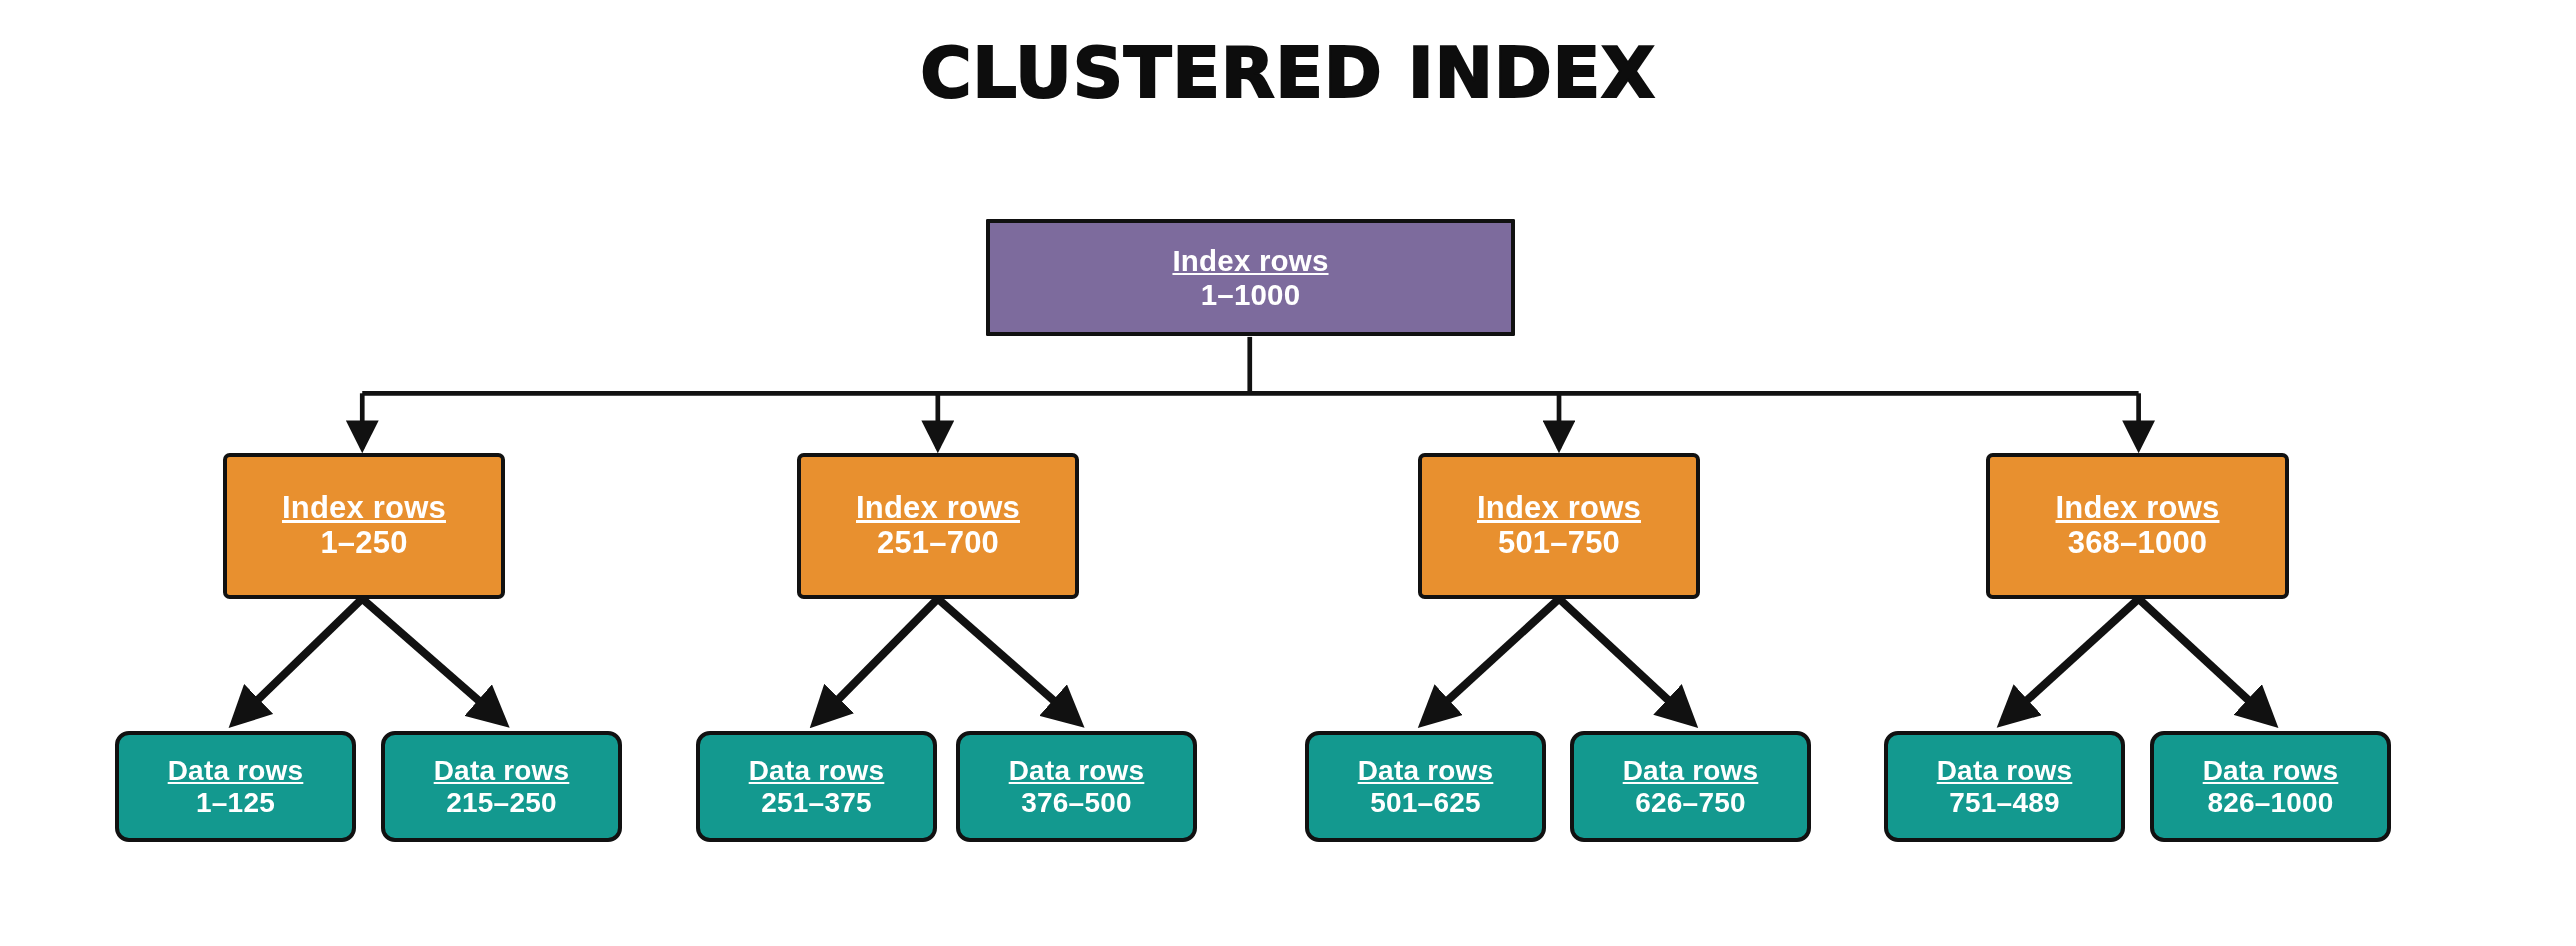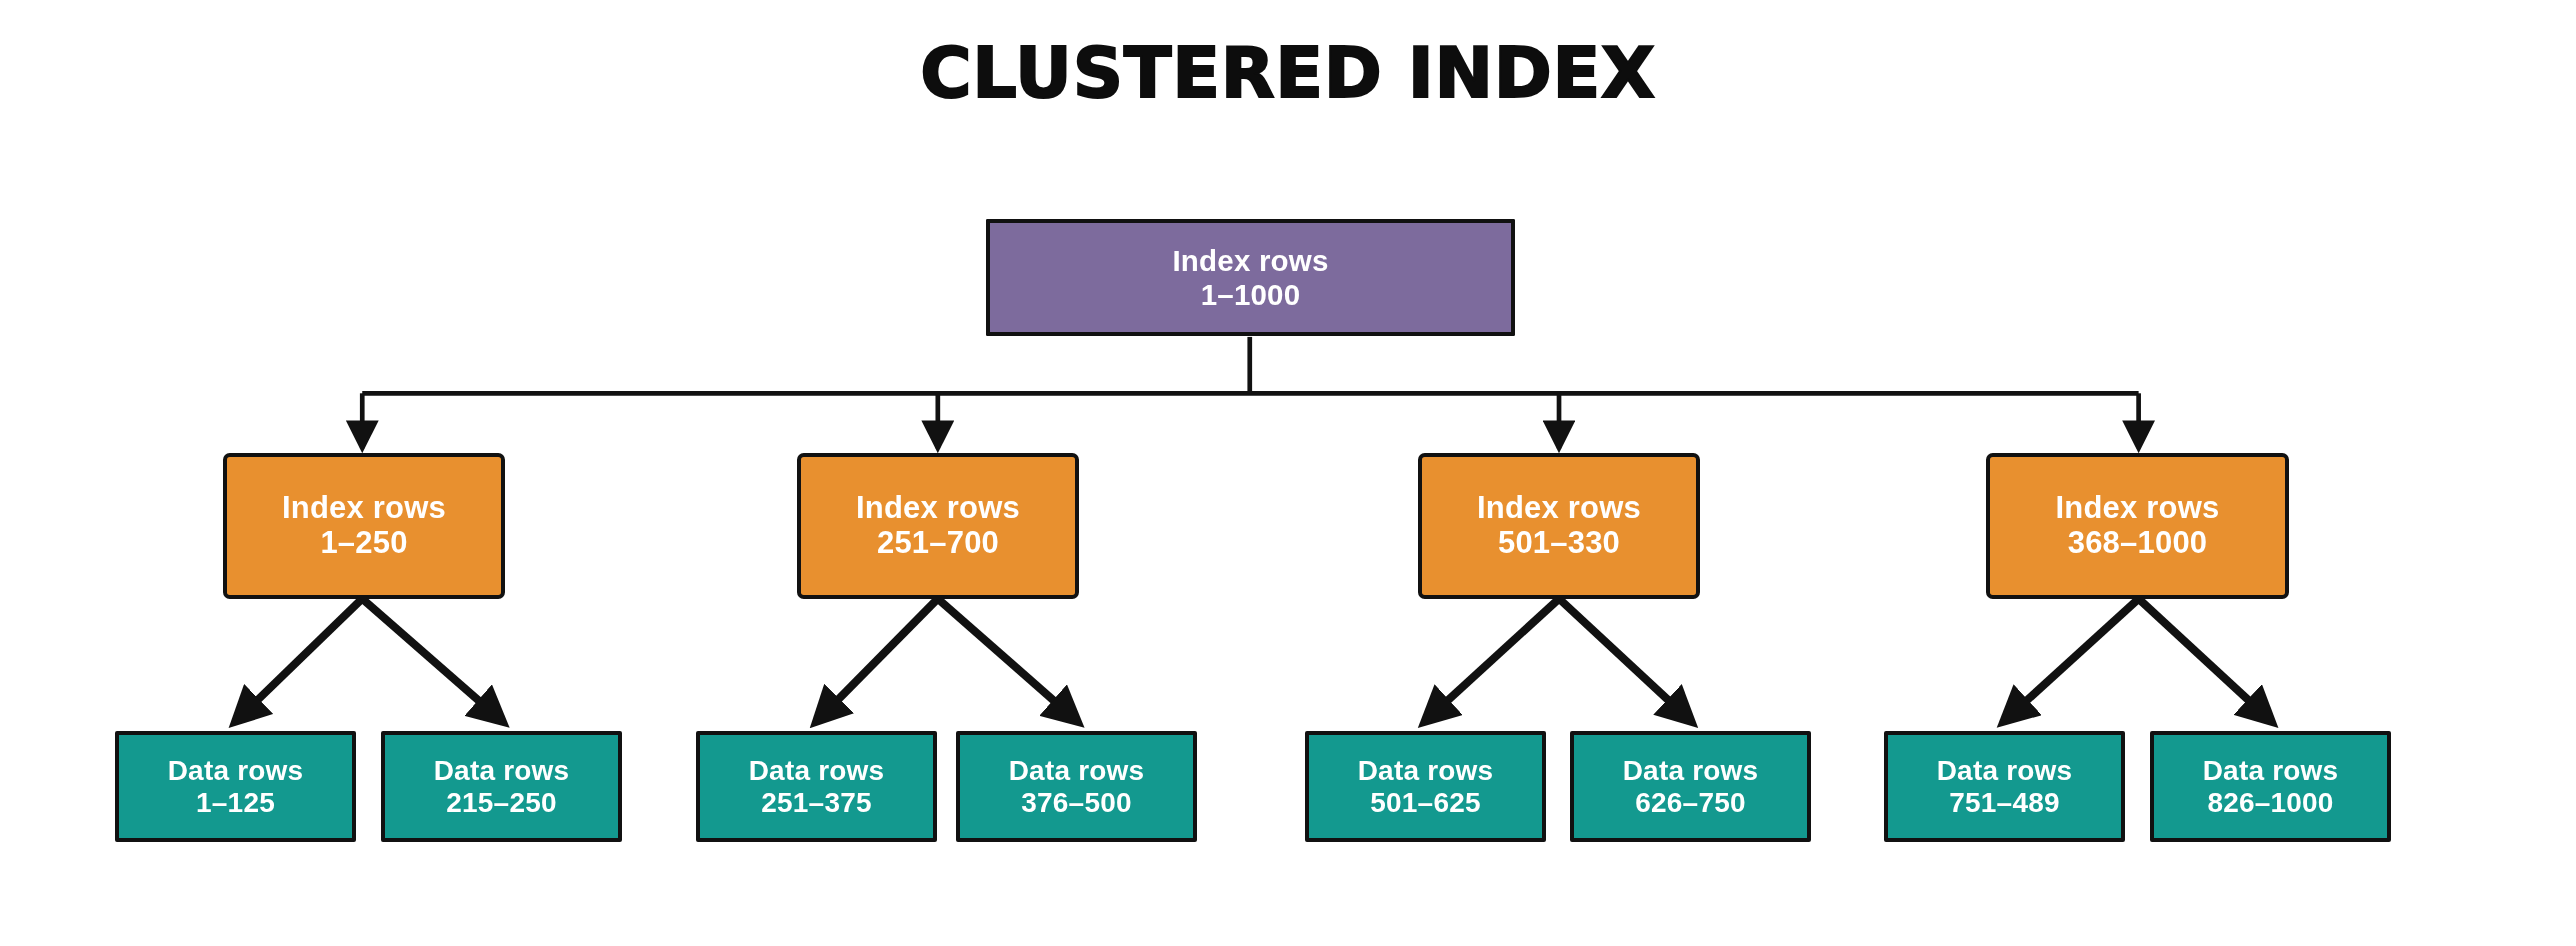--- a/index.html
+++ b/index.html
@@ -31,37 +31,37 @@
     flex-direction:column;
     align-items:center;
     justify-content:center;
     color:#ffffff;
     text-align:center;
     border:4px solid #111111;
     line-height:1.12;
     font-weight:700;
     letter-spacing:0.2px;
   }
-  .node .l1{display:block;}
+  .node .l1{display:block;text-decoration:underline;}
   .node .l2{display:block;}
 
   .node.root{
     background:#7d6b9d;
     border-width:4.7px;
     border-radius:1.3px;
     font-size:29.5px;
   }
   .node.index{
     background:#e8902f;
     border-radius:6.7px;
     font-size:31px;
   }
   .node.data{
     background:#13998f;
-    border-radius:2px;
+    border-radius:14px;
     font-size:28px;
   }
 </style>
 </head>
 <body>
 
 <div id="diagram-root">
 
   <div class="page-title">CLUSTERED INDEX</div>
 
@@ -107,21 +107,21 @@
     <span class="l2">1–250</span>
   </div>
 
   <div class="node index" style="left:797px;top:453px;width:282px;height:146px;">
     <span class="l1">Index rows</span>
     <span class="l2">251–700</span>
   </div>
 
   <div class="node index" style="left:1418px;top:453px;width:282px;height:146px;">
     <span class="l1">Index rows</span>
-    <span class="l2">501–330</span>
+    <span class="l2">501–750</span>
   </div>
 
   <div class="node index" style="left:1986px;top:453px;width:303px;height:146px;">
     <span class="l1">Index rows</span>
     <span class="l2">368–1000</span>
   </div>
 
   <div class="node data" style="left:115px;top:731px;width:241px;height:111px;">
     <span class="l1">Data rows</span>
     <span class="l2">1–125</span>

